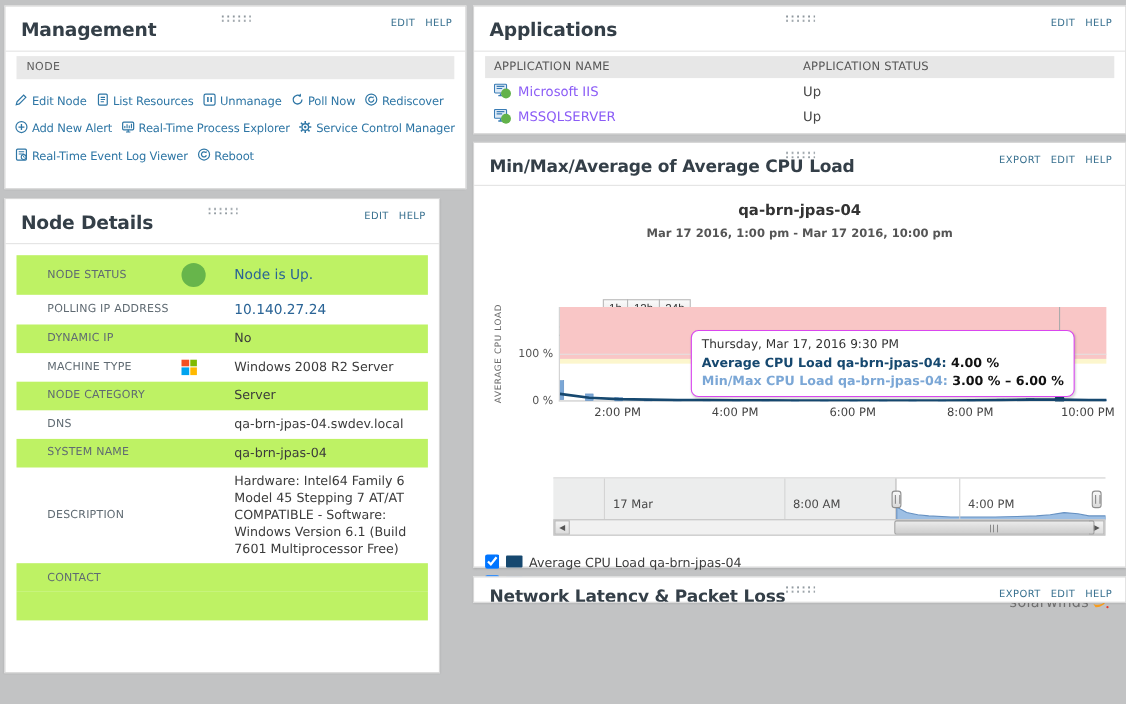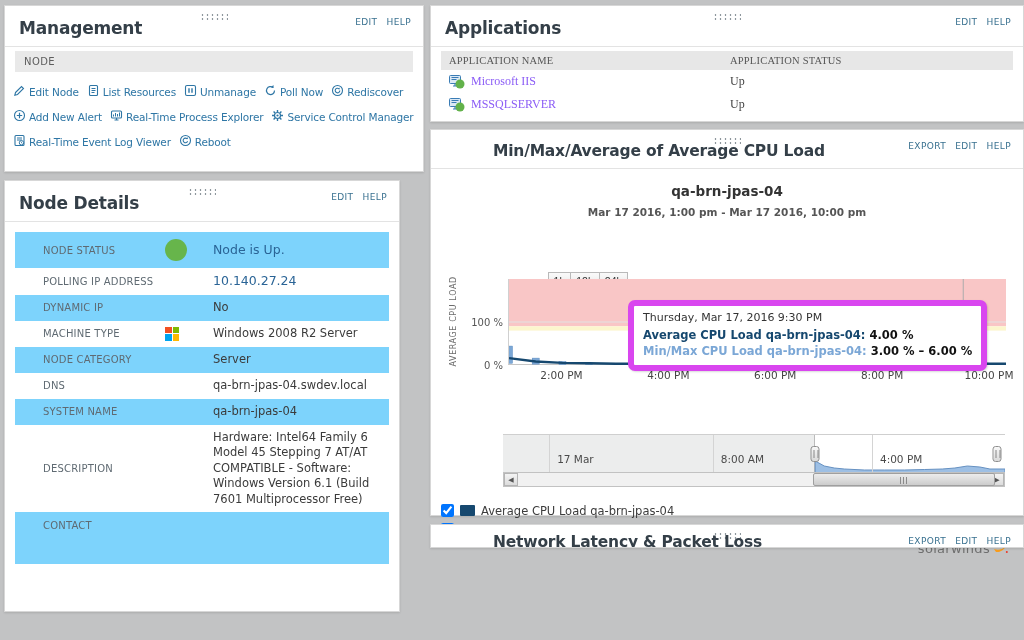--- a/index.html
+++ b/index.html
@@ -2,57 +2,57 @@
 <html><head>
 <meta charset="utf-8">
 <style>
   * { margin:0; padding:0; box-sizing:border-box; }
   html,body { width:1024px; height:640px; overflow:hidden; }
   body { background:#c2c3c4; font-family:"DejaVu Sans","Liberation Sans",sans-serif; position:relative; }
 
   .panel { position:absolute; background:#fff; border:1px solid #d7d7d7; box-shadow:0 1px 2px rgba(0,0,0,.12); }
   .panel-header { position:relative; padding:12px 12px 8px 14px; }
   .panel-title { font-size:17px; font-weight:bold; color:#343f48; letter-spacing:-0.2px; }
-  .panel-title.small { font-size:15.5px;margin-left:48px; }
+  .panel-title.small { font-size:15.5px; }
   .panel-actions { position:absolute; top:11px; right:12px; display:flex; gap:9px; }
   .panel-actions span { font-size:9px; color:#38708f; letter-spacing:.4px; cursor:pointer; }
   .drag-dots { position:absolute; top:7px; left:50%; transform:translateX(-50%); width:28px; height:7px;
     background-image:radial-gradient(#8e979d 1px, transparent 1.2px); background-size:5px 4px; }
   .header-divider { border-bottom:1px solid #e3e3e3; }
 
   
   #management { left:4px; top:5px; width:420px; height:167px; }
   .section-bar { margin:4px 10px 0 10px; background:#e9e9e9; color:#5d5d5d; font-size:10px;
     letter-spacing:.4px; padding:5px 9px; }
   .mgmt-links { padding:7px 8px 0 8px; }
   .mgmt-row { display:flex; align-items:center; column-gap:8px; white-space:nowrap; height:25px; }
   .mgmt-link { display:inline-flex; align-items:center; gap:3px; color:#2e76a5; font-size:10.5px;
     letter-spacing:-0.15px; cursor:pointer; }
   .mgmt-link svg { flex:0 0 auto; }
 
   
   #node-details { left:4px; top:180px; width:396px; height:432px; }
   .nd-rows { margin:10px 10px 0 10px; }
   .nd-row { display:flex; align-items:center; padding:5px 6px 5px 28px; min-height:26px; }
-  .nd-row.striped { background:#7dd3fc; }
+  .nd-row.striped { background:#bef264; }
   .nd-label { flex:0 0 122px; font-size:10px; color:#5f6a72; letter-spacing:.2px; }
   .nd-icon { flex:0 0 48px; display:flex; align-items:center; }
   .nd-value { flex:1; font-size:11.5px; color:#3b3b3b; max-width:212px; line-height:1.35; }
   .nd-value.blue { color:#2a6496; font-size:12.5px; }
   .nd-value.muted { color:#b7b7b7; white-space:pre; }
   .status-circle { width:22px; height:22px; border-radius:50%; background:#67b54b; }
   .nd-row.tall { min-height:36px; }
   .win-logo { width:14px; height:14px; display:grid; grid-template-columns:1fr 1fr; gap:1px; }
   .win-logo i { display:block; }
   .win-logo i:nth-child(1){background:#f25022;} .win-logo i:nth-child(2){background:#7fba00;}
   .win-logo i:nth-child(3){background:#00a4ef;} .win-logo i:nth-child(4){background:#ffb900;}
 
   
   #applications { left:430px; top:5px; width:594px; height:117px; }
-  .app-table { margin:4px 10px 0 10px;font-family:Liberation Serif, serif; }
+  .app-table { margin:4px 10px 0 10px; }
   .app-thead { display:flex; background:#e7e7e7; padding:4px 8px; }
   .app-th { font-size:10.5px; color:#565656; letter-spacing:.2px; }
   .app-th.c1 { flex:0 0 281px; } .app-th.c2 { flex:1; }
   .app-row { display:flex; align-items:center; padding:3px 8px; height:23px; }
   .app-name { flex:0 0 281px; display:flex; align-items:center; gap:6px; }
   .app-name span { color:#8b5cf6; font-size:12px; cursor:pointer; }
   .app-status { flex:1; font-size:12px; color:#454545; }
   .app-icon { position:relative; width:16px; height:14px; }
 
   
@@ -66,21 +66,21 @@
   .zoom-btn { font-size:10.5px; color:#333; border:1px solid #b9b9b9; background:linear-gradient(#fafafa,#e4e4e4);
     padding:2px 5px; margin-left:-1px; cursor:pointer; }
   .plot-wrap { position:absolute; left:77px; top:96px; width:497px; height:86px; border-left:1px solid #d0d0d0; border-bottom:1px solid #c6c6c6; }
   #plot-svg { position:absolute; left:0; top:0; }
   .y-axis-title { position:absolute; left:8px; top:96px; height:86px; width:12px; }
   .y-axis-title span { position:absolute; left:-31px; top:38px; transform:rotate(-90deg); transform-origin:center;
     font-size:8px; color:#6b6b6b; letter-spacing:.6px; white-space:nowrap; display:block; width:90px; text-align:center; }
   .y-tick { position:absolute; right:100%; margin-right:6px; transform:translateY(-50%); font-size:10px; color:#555; white-space:nowrap; }
   .x-axis-labels { position:absolute; left:77px; top:186px; width:497px; height:14px; }
   .x-tick { position:absolute; transform:translateX(-50%); font-size:10.5px; color:#444; white-space:nowrap; }
-  .cpu-tooltip { position:absolute; left:119px; top:21px; background:#fff; border:6px solid #d946ef; border-radius:7px;
+  .cpu-tooltip { position:absolute; left:119px; top:21px; background:#fff; border:1px solid #d946ef; border-radius:7px;
     padding:5px 9px 6px 9px; white-space:nowrap; z-index:5; box-shadow:1px 1px 2px rgba(0,0,0,.15); }
   .tt-header { font-size:11px; color:#333; margin-bottom:3px; }
   .tt-line { font-size:11.5px; font-weight:bold; line-height:1.4; }
   .tt-avg-label { color:#16486f; } .tt-range-label { color:#7ba7d6; } .tt-value { color:#111; }
   
   .navigator { position:absolute; left:72px; top:251px; width:502px; height:38px; border-top:1px solid #cfcfcf; background:#fff; }
   .nav-mask { position:absolute; left:0; top:0; height:38px; background:rgba(226,228,228,.65); border-right:1px solid #bbb; }
   #nav-svg { position:absolute; left:0; top:0; }
   .nav-tick-line { position:absolute; top:0; width:1px; height:38px; background:#d4d4d4; }
   .nav-tick-label { position:absolute; top:18px; font-size:10.5px; color:#4a4a4a; white-space:nowrap; }

